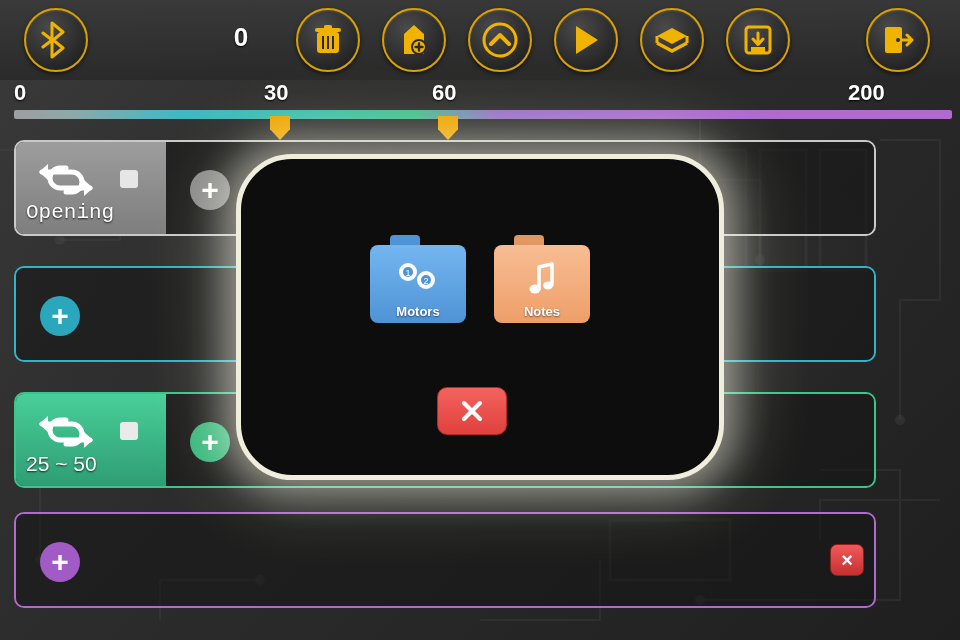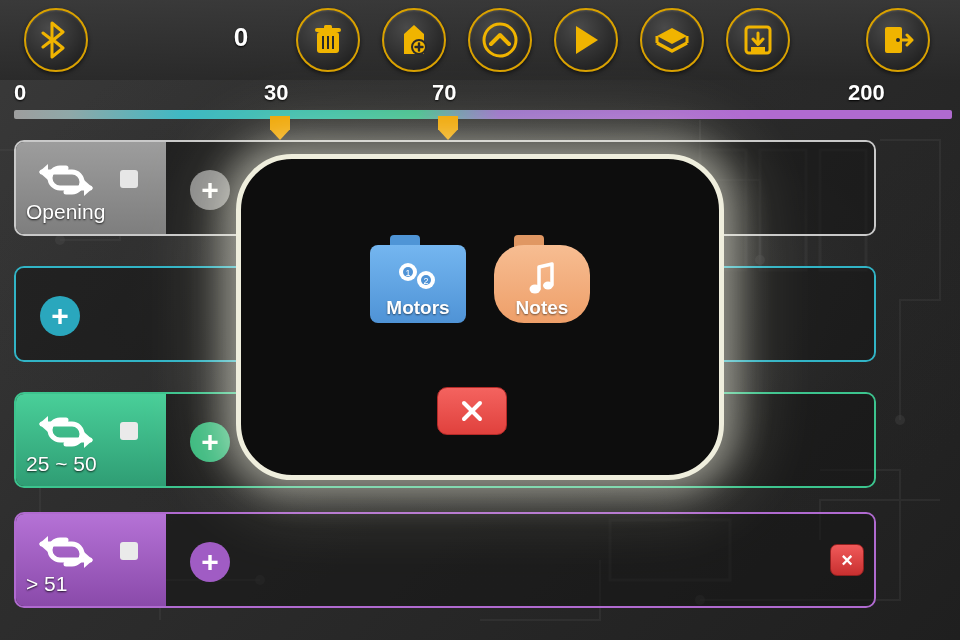--- a/index.html
+++ b/index.html
@@ -113,21 +113,21 @@
     position: absolute; left: 20px; top: 0; width: 30px; height: 14px;
     border-radius: 4px 4px 0 0;
   }
   .tile .body {
     position: absolute; left: 0; top: 10px; width: 96px; height: 78px;
     border-radius: 8px;
     display: flex; flex-direction: column; align-items: center; justify-content: flex-end;
     padding-bottom: 4px;
   }
   .tile .tlabel {
-    font-size: 19px; font-weight: bold; color: #ffffff;
+    font-size: 13px; font-weight: bold; color: #ffffff;
     text-shadow: 0 1px 2px rgba(0,0,0,0.55);
   }
   .tile .glyph { position: absolute; left: 0; right: 0; top: 16px; display: flex; justify-content: center; }
   .close-btn {
     position: absolute; left: 196px; top: 228px; width: 70px; height: 48px; border-radius: 10px;
     background: linear-gradient(180deg, #f4635f 0%, #e0413d 100%);
     border: 1px solid #b42a28;
     display: flex; align-items: center; justify-content: center;
   }
 </style>
@@ -231,34 +231,34 @@
         <rect x="3" y="3" width="17" height="26" rx="2" fill="#f0b400"></rect>
         <circle cx="16" cy="16" r="2" fill="#2a2a2a"></circle>
         <path d="M20 16 H30 M25 11 L30 16 L25 21" fill="none" stroke="#f0b400" stroke-width="3" stroke-linecap="round" stroke-linejoin="round"></path>
       </svg>
     </div>
   </div>
 
   <div class="ruler-wrap">
     <div class="ruler-label" style="left:14px">0</div>
     <div class="ruler-label" style="left:264px">30</div>
-    <div class="ruler-label" style="left:432px">70</div>
+    <div class="ruler-label" style="left:432px">60</div>
     <div class="ruler-label" style="left:848px">200</div>
 
     <div class="ruler-bar"></div>
     <div class="ruler-dash" style="left:898px; width:14px;"></div>
     <div class="ruler-dash" style="left:920px; width:14px;"></div>
     <div class="ruler-dash" style="left:942px; width:10px;"></div>
 
     <div class="marker-shape" style="left:270px"></div>
     <div class="marker-shape" style="left:438px"></div>
   </div>
 
   <div class="track" style="top:140px; border-color:#c9c9c9;">
-    <div class="track-head" style="background:linear-gradient(180deg,#9d9d9d 0%,#7e7e7e 100%);">
+    <div class="track-head" style="background:linear-gradient(180deg,#9d9d9d 0%,#7e7e7e 100%);font-family:Liberation Mono, monospace;">
       <svg class="loop-icon" width="72" height="48" viewBox="0 0 72 48">
         <path d="M12 16 h30 a10 10 0 0 1 0 20 h-6" fill="none" stroke="#ffffff" stroke-width="5" stroke-linecap="round"></path>
         <path d="M60 32 h-30 a10 10 0 0 1 0 -20 h6" fill="none" stroke="#ffffff" stroke-width="5" stroke-linecap="round"></path>
         <path d="M18 8 l-9 8 l9 8 z" fill="#ffffff"></path>
         <path d="M54 40 l9 -8 l-9 -8 z" fill="#ffffff"></path>
       </svg>
       <div class="sq" style="background:#e6e6e6;"></div>
       <div class="track-label">Opening</div>
     </div>
     <div class="track-body">
@@ -282,30 +282,20 @@
       </svg>
       <div class="sq" style="background:#eaeaea;"></div>
       <div class="track-label">25 ~ 50</div>
     </div>
     <div class="track-body">
       <div class="plus" style="background:#3ab97f;">+</div>
     </div>
   </div>
 
   <div class="track" style="top:512px; border-color:#b06ad0;">
-    <div class="track-head" style="background:linear-gradient(180deg,#b572d6 0%,#8a4aaa 100%);">
-      <svg class="loop-icon" width="72" height="48" viewBox="0 0 72 48">
-        <path d="M12 16 h30 a10 10 0 0 1 0 20 h-6" fill="none" stroke="#ffffff" stroke-width="5" stroke-linecap="round"></path>
-        <path d="M60 32 h-30 a10 10 0 0 1 0 -20 h6" fill="none" stroke="#ffffff" stroke-width="5" stroke-linecap="round"></path>
-        <path d="M18 8 l-9 8 l9 8 z" fill="#ffffff"></path>
-        <path d="M54 40 l9 -8 l-9 -8 z" fill="#ffffff"></path>
-      </svg>
-      <div class="sq" style="background:#eaeaea;"></div>
-      <div class="track-label">&gt; 51</div>
-    </div>
     <div class="track-body">
       <div class="plus" style="background:#a05cc4;">+</div>
       <div class="row-del">×</div>
     </div>
   </div>
 
   <div class="modal">
     <div class="tiles">
 
       <div class="tile">
@@ -324,21 +314,21 @@
               <text x="16" y="15" font-size="9" fill="#ffffff" text-anchor="middle" font-family="'Liberation Sans',sans-serif">1</text>
               <text x="34" y="23" font-size="9" fill="#ffffff" text-anchor="middle" font-family="'Liberation Sans',sans-serif">2</text>
             </svg>
           </div>
           <div class="tlabel">Motors</div>
         </div>
       </div>
 
       <div class="tile">
         <div class="tab" style="background:#e09763;"></div>
-        <div class="body" style="background:linear-gradient(180deg,#f7bd92 0%,#ee9f69 100%);border-radius:30px;">
+        <div class="body" style="background:linear-gradient(180deg,#f7bd92 0%,#ee9f69 100%);">
           <div class="glyph">
             <svg width="34" height="34" viewBox="0 0 34 34">
               <path d="M14 28 V6 L27 3 V24" fill="none" stroke="#ffffff" stroke-width="3.5" stroke-linecap="round" stroke-linejoin="round"></path>
               <ellipse cx="10" cy="28" rx="5.5" ry="4.5" fill="#ffffff"></ellipse>
               <ellipse cx="23" cy="24.5" rx="5" ry="4" fill="#ffffff"></ellipse>
             </svg>
           </div>
           <div class="tlabel">Notes</div>
         </div>
       </div>

